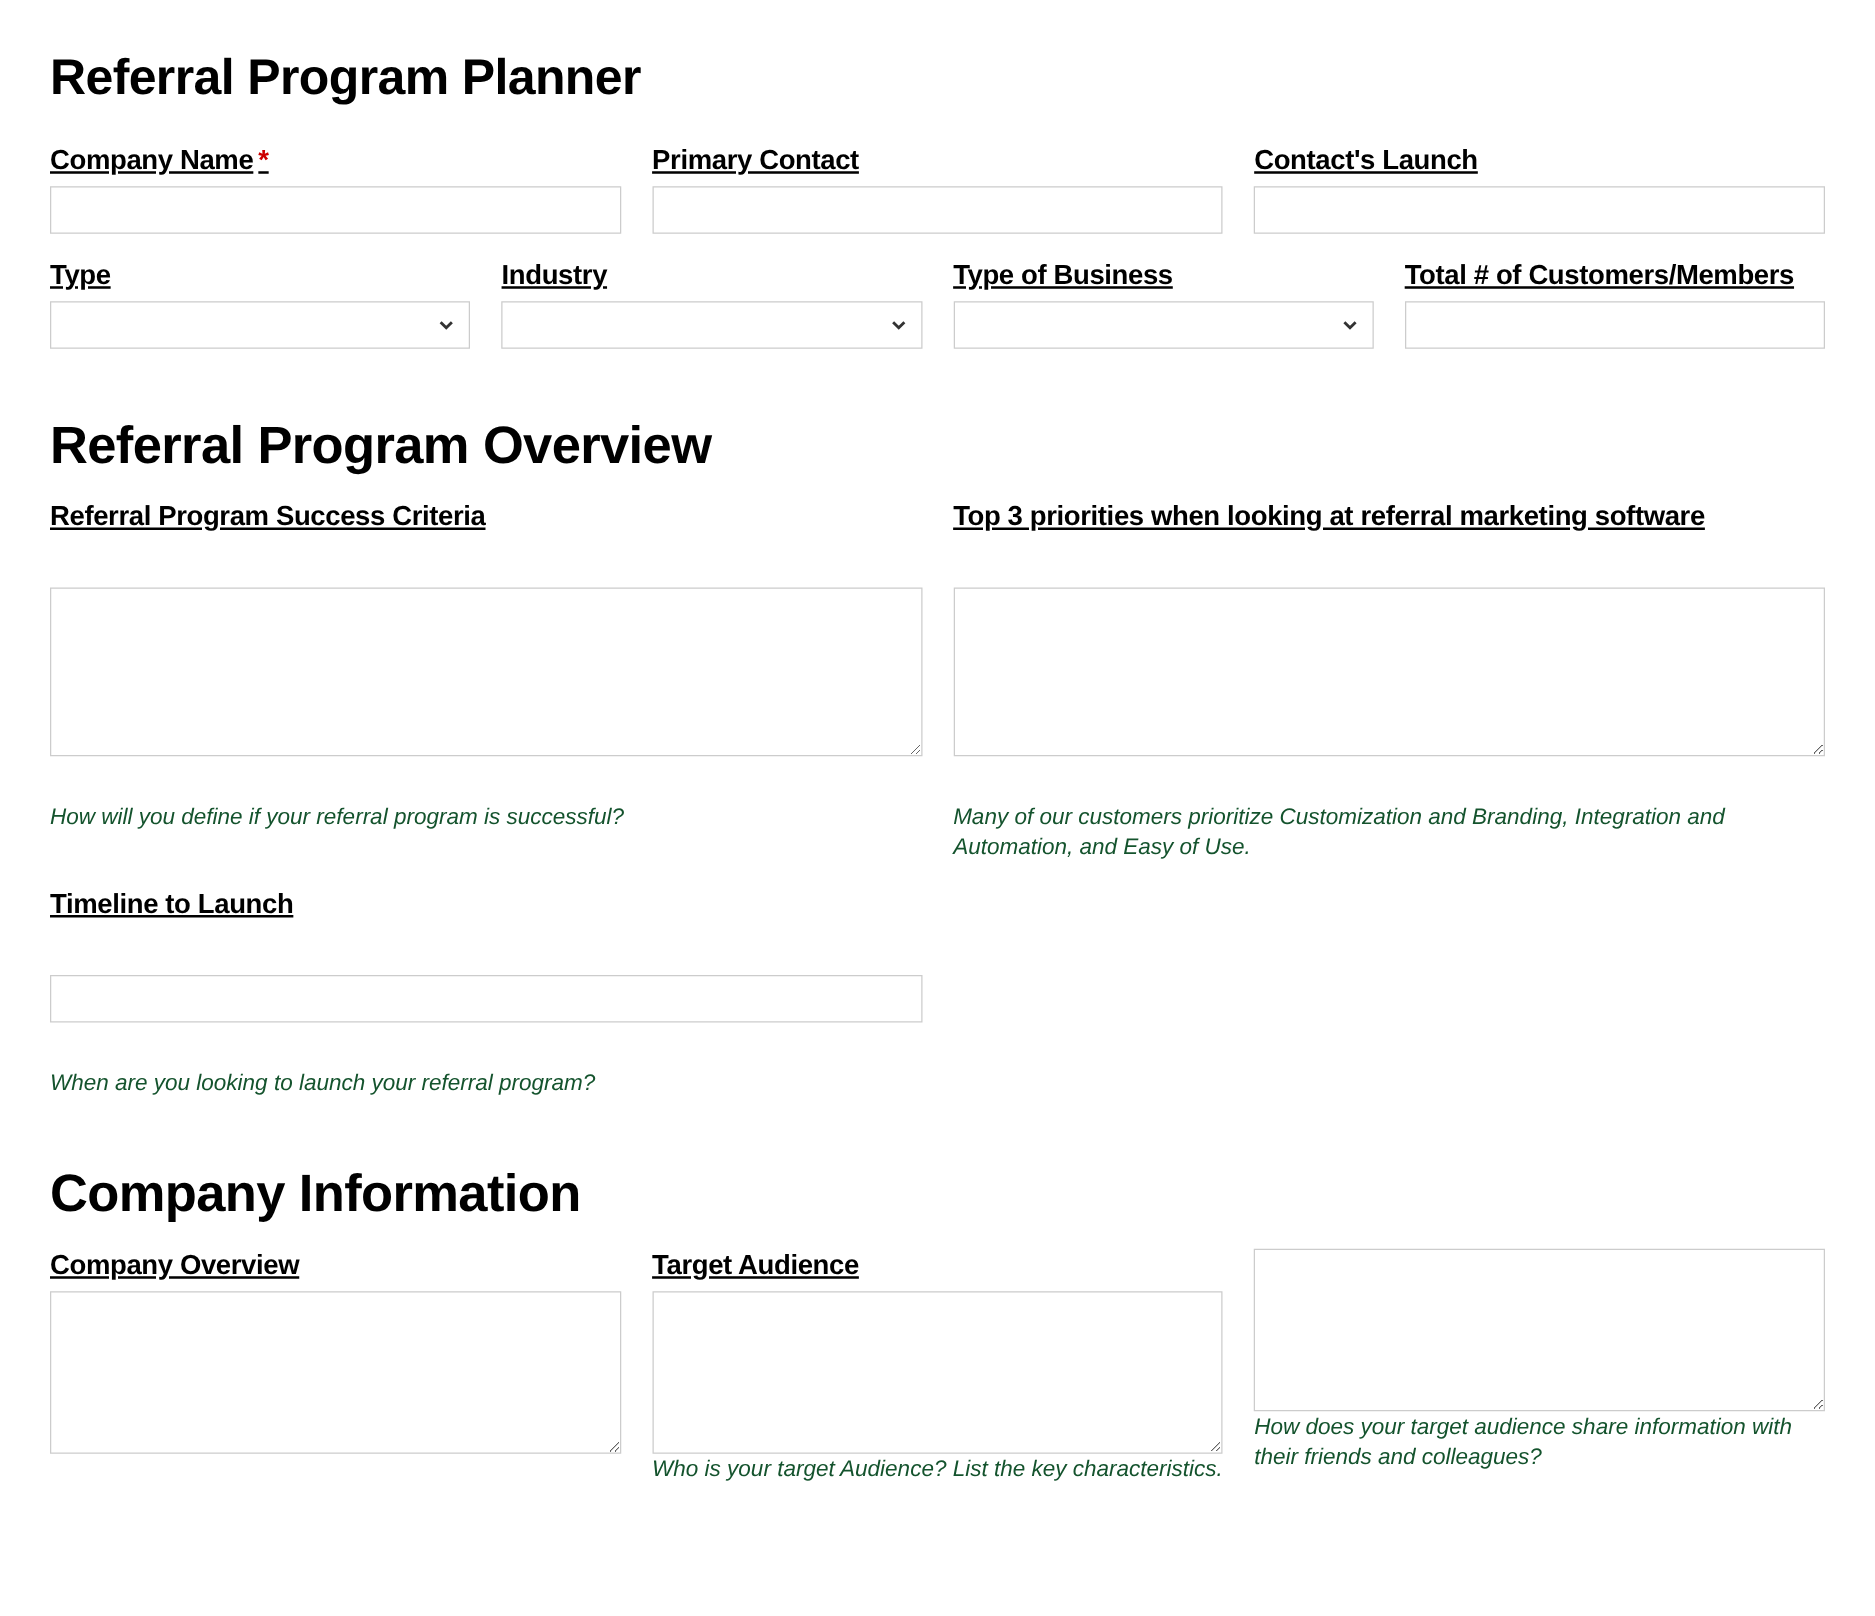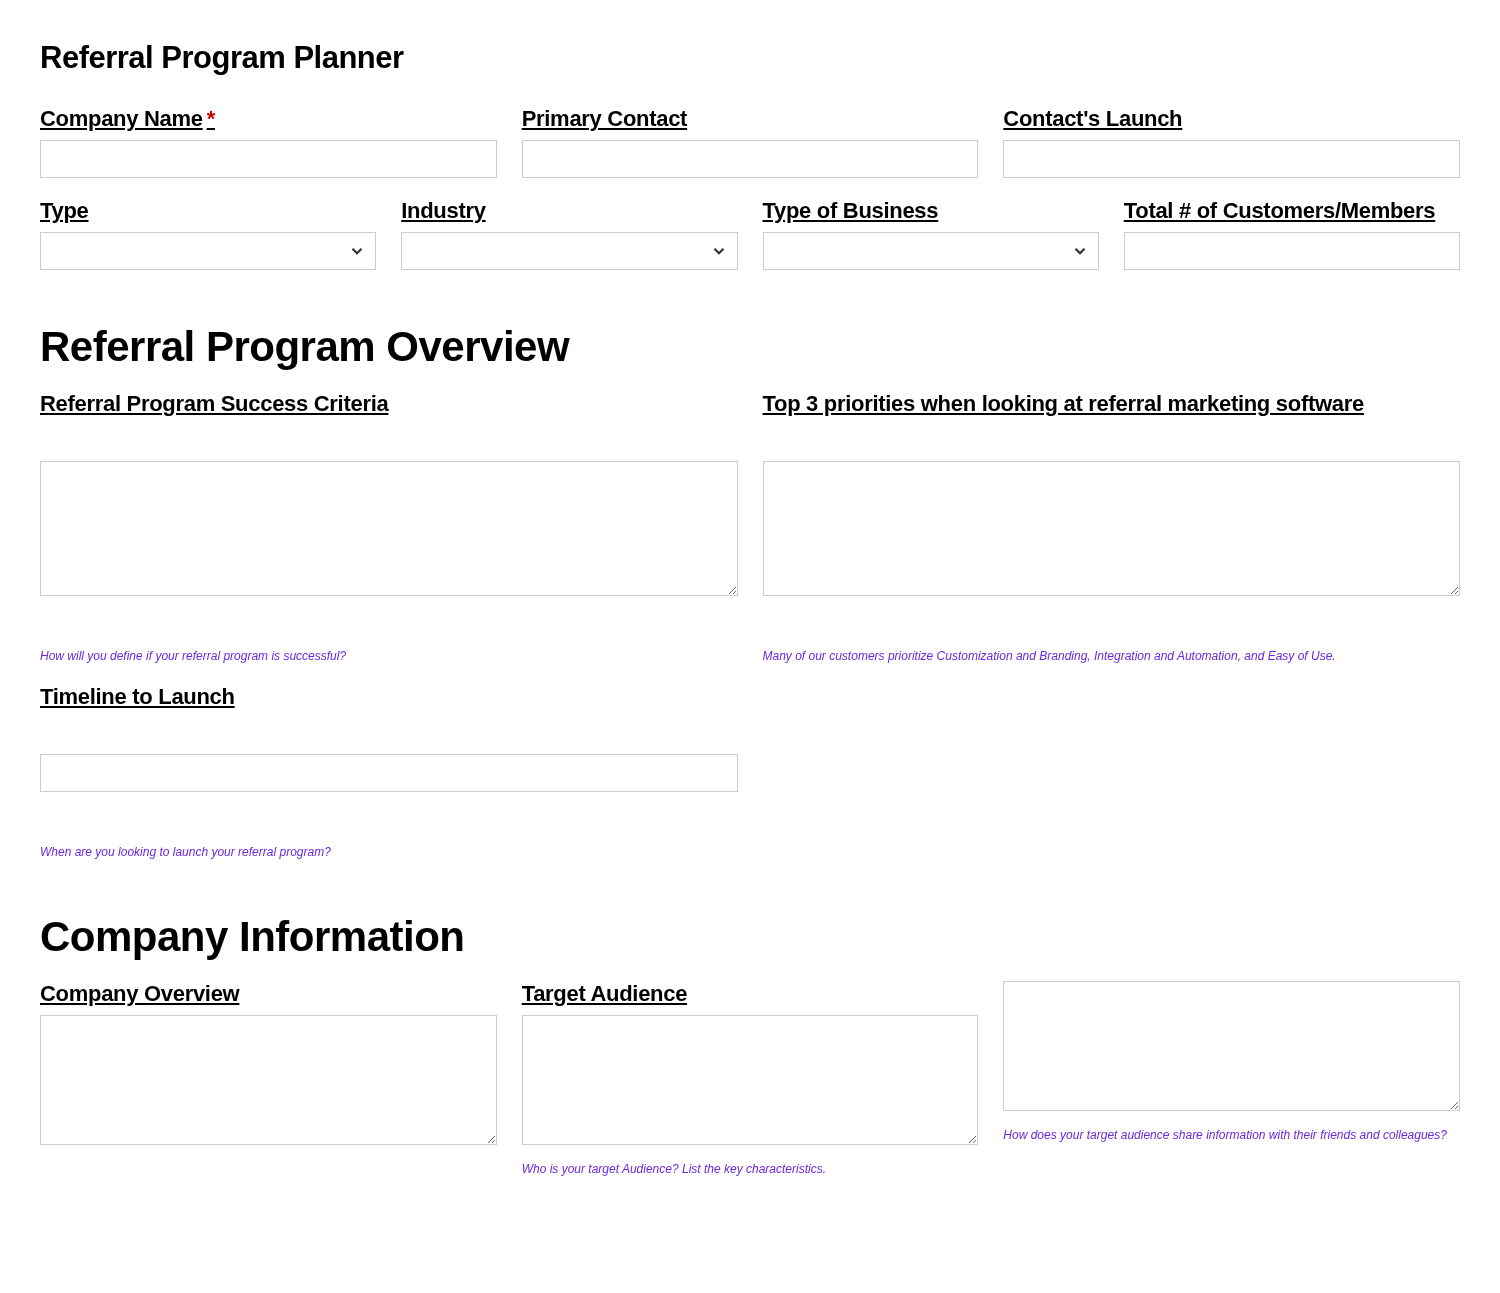--- a/index.html
+++ b/index.html
@@ -7,21 +7,21 @@
     margin: 0;
     padding: 40px;
     font-family: "Helvetica Neue", Helvetica, Arial, sans-serif;
     background: #fff;
     color: #000;
     width: 1500px;
   }
   h1 {
     font-family: "Arial Narrow", "Helvetica Neue Condensed", sans-serif;
     font-stretch: condensed;
-    font-size: 31px;
+    font-size: 40px;
     font-weight: 700;
     margin: 0 0 30px 0;
     letter-spacing: -0.5px;
   }
   h2 {
     font-family: "Arial Narrow", "Helvetica Neue Condensed", sans-serif;
     font-stretch: condensed;
     font-size: 42px;
     font-weight: 700;
     margin: 53px 0 20px 0;
@@ -64,23 +64,23 @@
     padding: 6px 8px;
     font-size: 16px;
     font-family: inherit;
     resize: both;
     width: 100%;
   }
   textarea.lg { height: 135px; }
   textarea.md { height: 130px; }
   .hint {
     font-style: italic;
-    font-size: 12px;
-    color: #6d28d9;
-    margin-top: 16px;
+    font-size: 18px;
+    color: #14532d;
+    margin-top: 0;
     font-family: Arial, Helvetica, sans-serif;
     line-height: 1.35;
   }
 </style>
 </head>
 <body>
 
 <h1>Referral Program Planner</h1>
 
 <div class="row">

